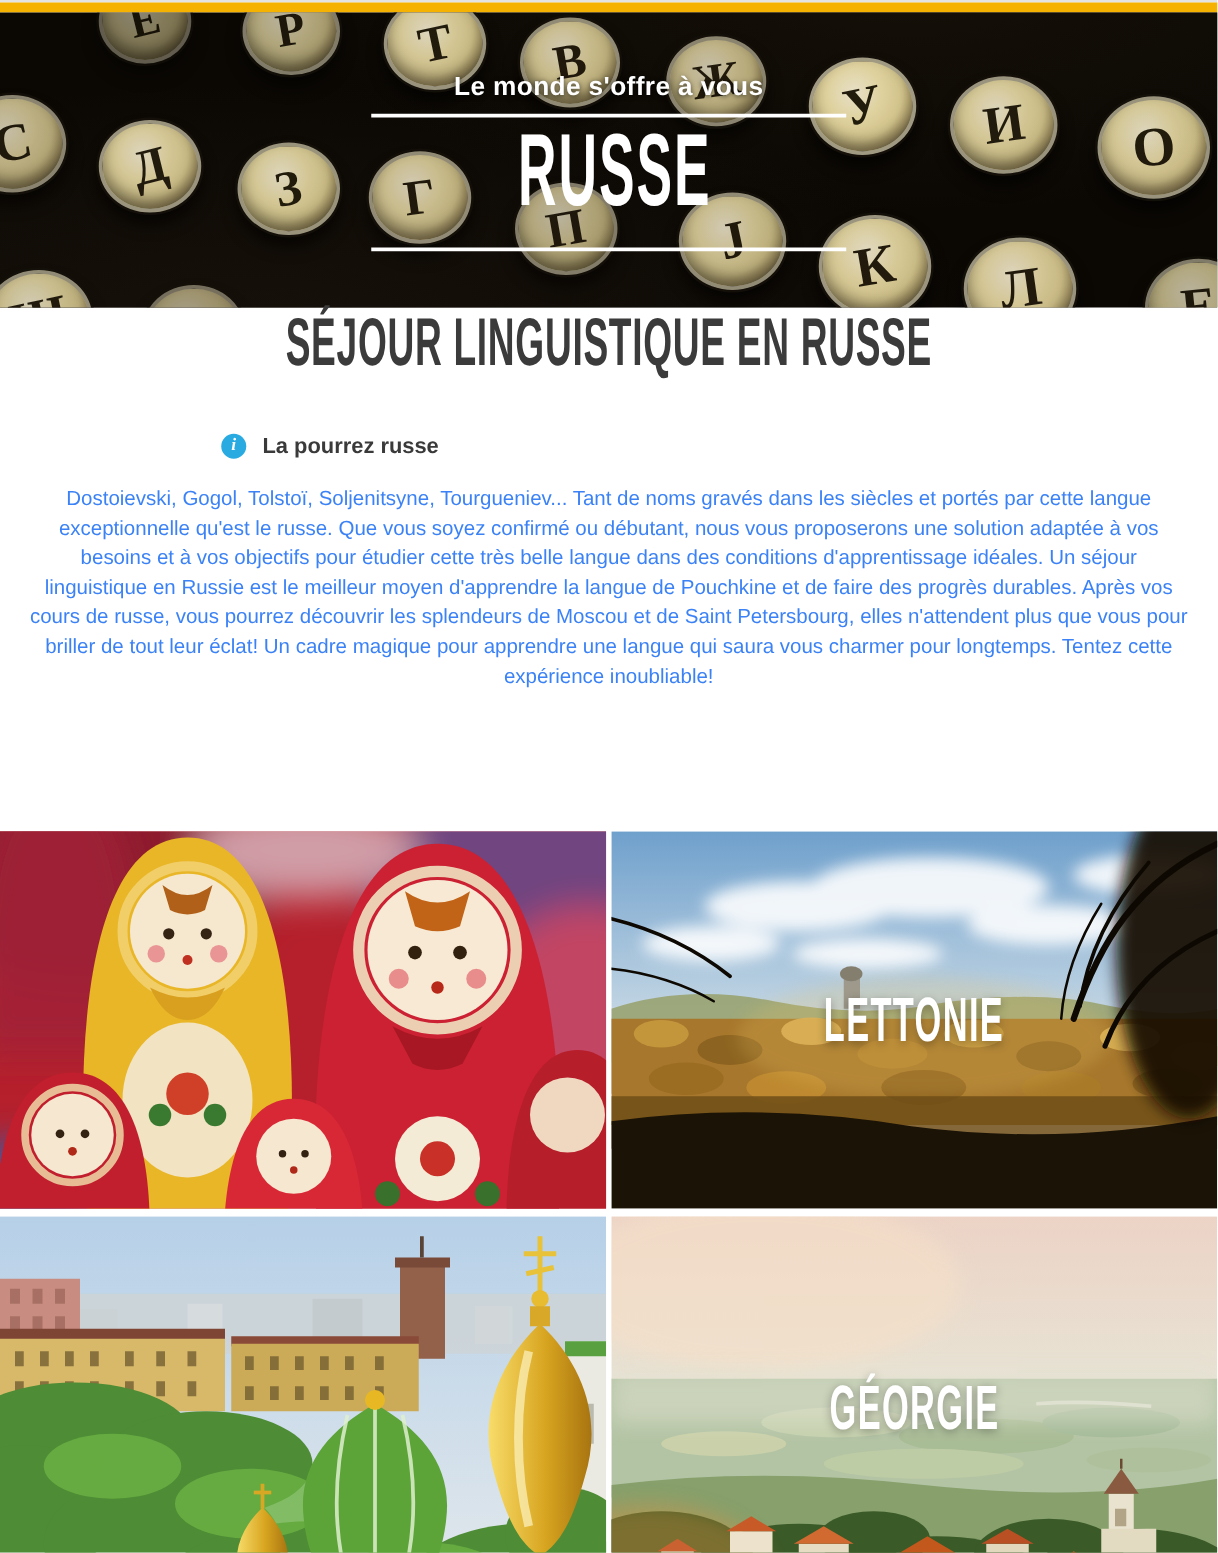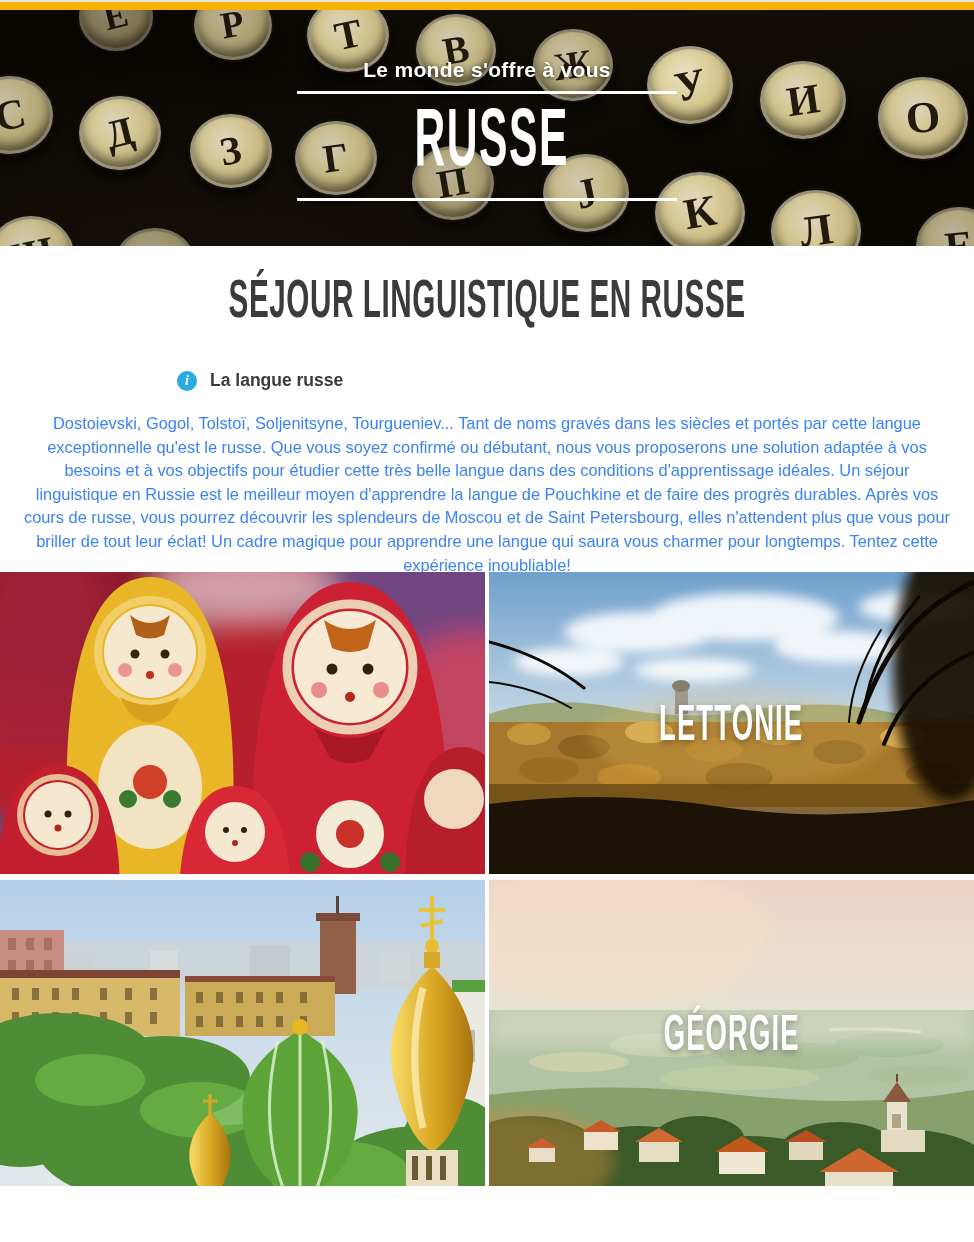--- a/index.html
+++ b/index.html
@@ -37,21 +37,21 @@
   }
   .rule{position:absolute;left:50%;margin-left:-190px;width:380px;height:3px;background:#fff;}
   .rule-top{top:81px;} .rule-bottom{top:188px;}
   .hero-title{
     position:absolute;top:84px;left:10px;right:0;margin:0;text-align:center;
     color:#fff;font-size:82px;line-height:86px;font-weight:bold;
   }
   .squish{display:inline-block;transform:scaleX(.52);transform-origin:center;letter-spacing:3px;}
 
   
-  .intro{height:326px;box-sizing:border-box;padding-top:24px;text-align:center;}
+  .intro{height:419px;box-sizing:border-box;text-align:center;}
   .intro h2{margin:0;color:#3B3B3B;font-size:54px;line-height:56px;font-weight:bold;white-space:nowrap;}
   .squish-h{display:inline-block;transform:scaleX(.55);transform-origin:center;letter-spacing:1px;}
   .info-row{margin-top:44px;display:flex;align-items:center;gap:13px;padding-left:177px;}
   .info-icon{
     flex:0 0 auto;width:20px;height:20px;border-radius:50%;background:#29ABE2;color:#fff;
     font-family:"Liberation Serif",serif;font-style:italic;font-weight:bold;font-size:14px;
     display:flex;align-items:center;justify-content:center;
   }
   .info-label{font-size:17.5px;font-weight:bold;color:#3A3A3A;}
   .body-par{
@@ -144,21 +144,21 @@
     <div class="rule rule-top"></div>
     <h1 class="hero-title"><span class="squish">RUSSE</span></h1>
     <div class="rule rule-bottom"></div>
   </div>
 </header>
 
 <section class="intro">
   <h2><span class="squish-h">SÉJOUR LINGUISTIQUE EN RUSSE</span></h2>
   <div class="info-row">
     <span class="info-icon">i</span>
-    <span class="info-label">La langue russe</span>
+    <span class="info-label">La pourrez russe</span>
   </div>
   <p class="body-par">Dostoievski, Gogol, Tolstoï, Soljenitsyne, Tourgueniev... Tant de noms gravés dans les siècles et portés par cette langue exceptionnelle qu'est le russe. Que vous soyez confirmé ou débutant, nous vous proposerons une solution adaptée à vos besoins et à vos objectifs pour étudier cette très belle langue dans des conditions d'apprentissage idéales. Un séjour linguistique en Russie est le meilleur moyen d'apprendre la langue de Pouchkine et de faire des progrès durables. Après vos cours de russe, vous pourrez découvrir les splendeurs de Moscou et de Saint Petersbourg, elles n'attendent plus que vous pour briller de tout leur éclat! Un cadre magique pour apprendre une langue qui saura vous charmer pour longtemps. Tentez cette expérience inoubliable!</p>
 </section>
 
 <section class="grid">
 
   <figure class="card" style="margin:0">
     <svg viewBox="0 0 485 302" preserveAspectRatio="xMidYMid slice">
       <defs>
           <filter id="ru-blur" x="-40%" y="-40%" width="180%" height="180%">

